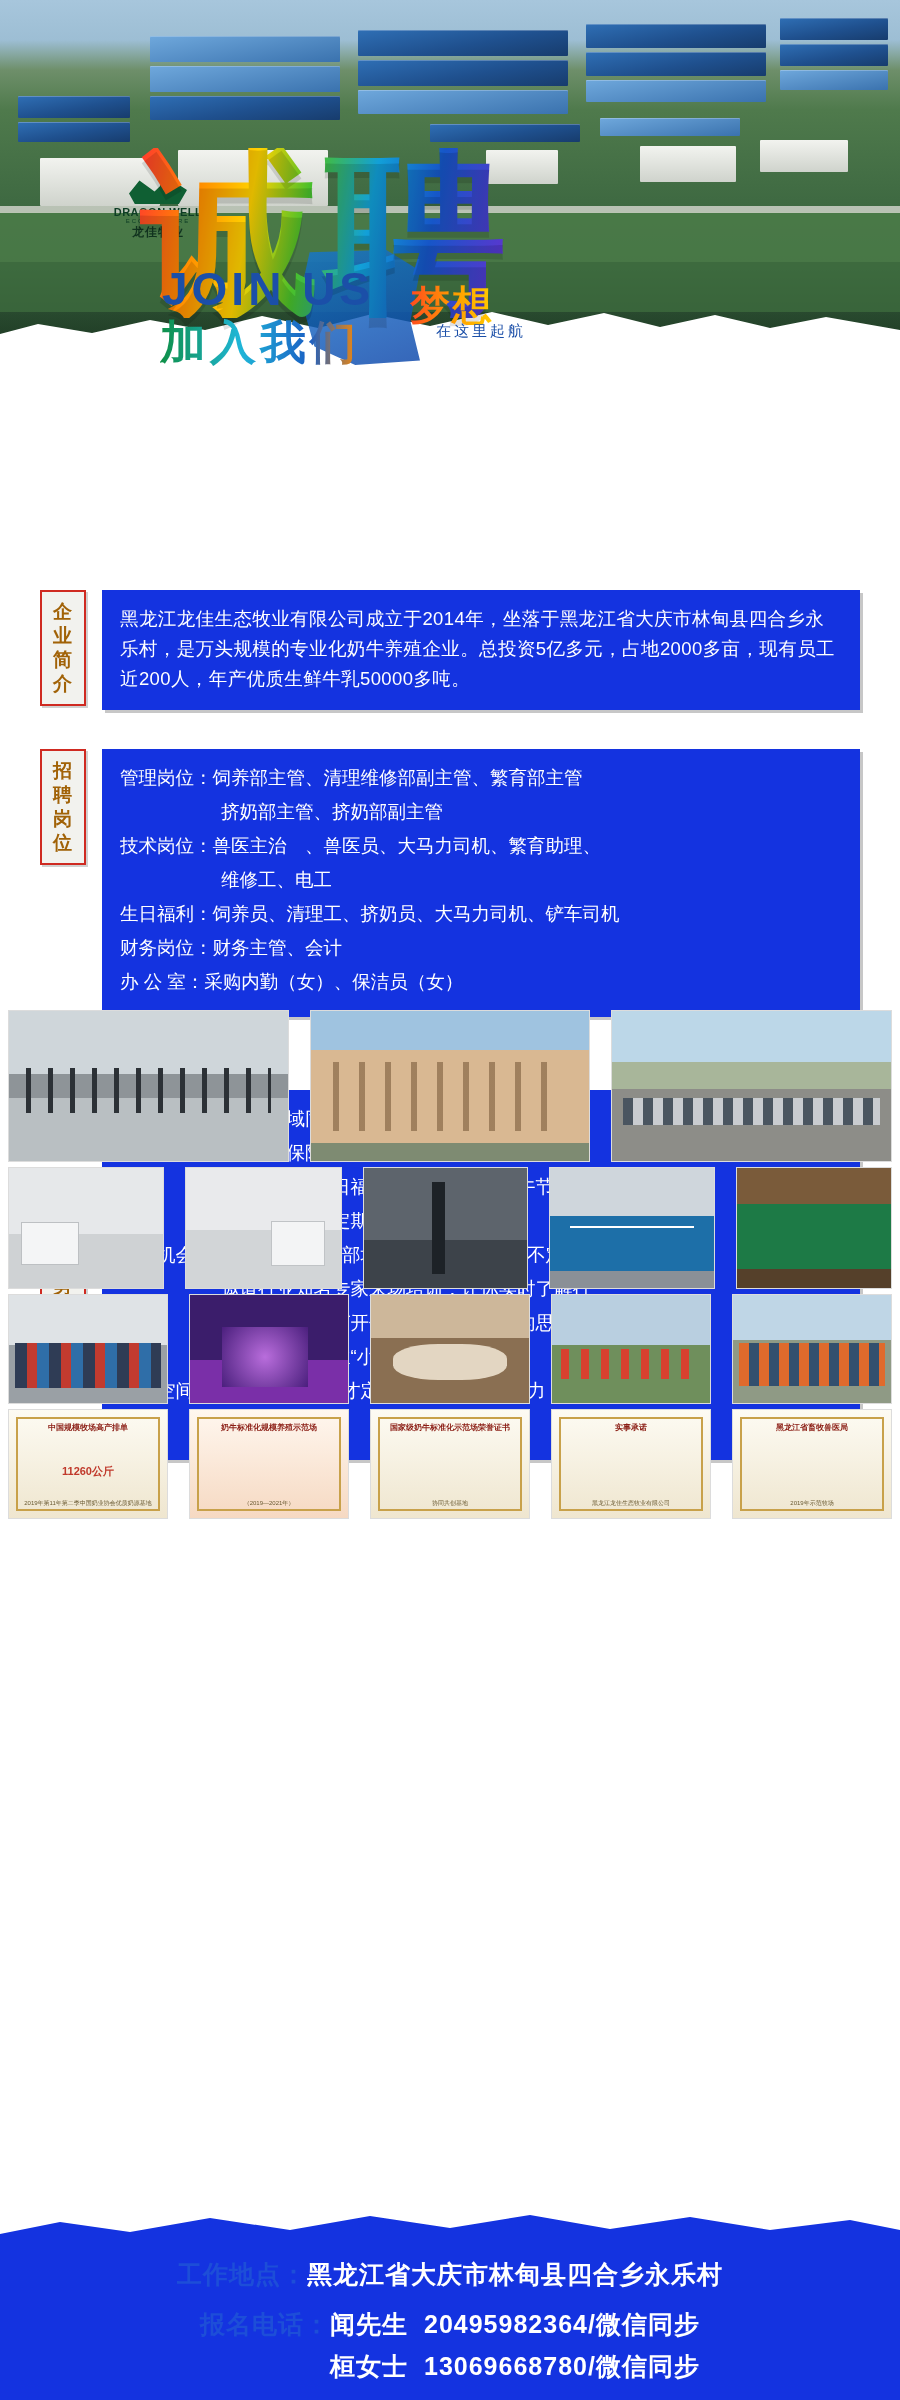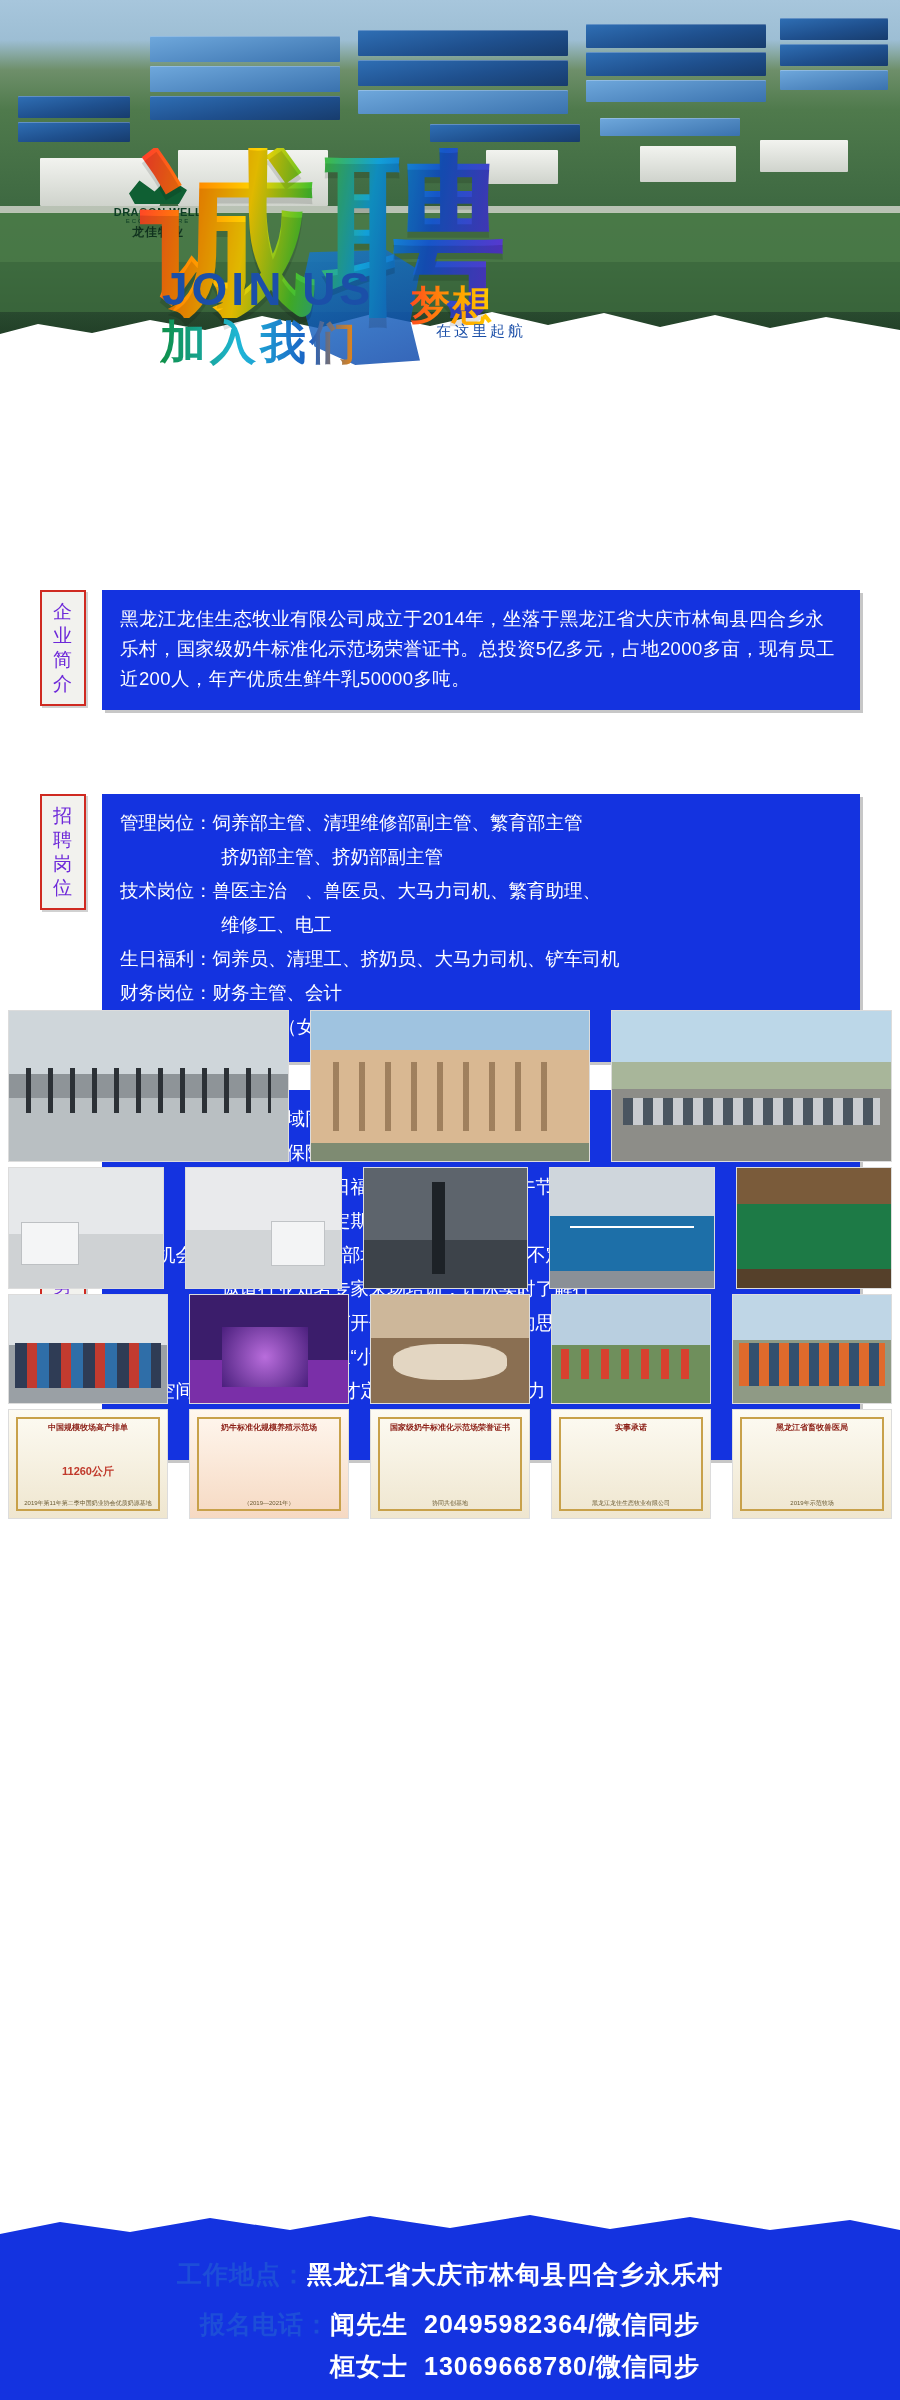--- a/index.html
+++ b/index.html
@@ -130,22 +130,22 @@
     position:absolute;
     left:40px;
     width:820px;
   }
   .tag {
     position:absolute;
     left:0; top:0;
     width:46px;
     background:#f2f2ee;
     border:2px solid #cf2a21;
-    color:#6d28d9;
-    font-weight:normal;
+    color:#a16207;
+    font-weight:bold;
     font-size:19px;
     line-height:24px;
     text-align:center;
     padding:8px 4px;
     letter-spacing:1px;
     box-shadow:2px 2px 0 rgba(0,0,0,.18);
   }
   .panel {
     margin-left:62px;
     background:#1433e0;
@@ -303,25 +303,25 @@
   <div class="title-cn">诚聘</div>
   <div class="joinus">JOIN US</div>
   <div class="title-cn2">加入我们</div>
   <div class="dream">梦想</div>
   <div class="dream-sub">在这里起航</div>
 </div>
 
 <div class="section" style="top:590px;">
   <div class="tag">企业简介</div>
   <div class="panel">
-    <p>黑龙江龙佳生态牧业有限公司成立于2014年，坐落于黑龙江省大庆市林甸县四合乡永乐村，国家级奶牛标准化示范场荣誉证书。总投资5亿多元，占地2000多亩，现有员工近200人，年产优质生鲜牛乳50000多吨。</p>
-  </div>
-</div>
-
-<div class="section" style="top:794px;">
+    <p>黑龙江龙佳生态牧业有限公司成立于2014年，坐落于黑龙江省大庆市林甸县四合乡永乐村，是万头规模的专业化奶牛养殖企业。总投资5亿多元，占地2000多亩，现有员工近200人，年产优质生鲜牛乳50000多吨。</p>
+  </div>
+</div>
+
+<div class="section" style="top:749px;">
   <div class="tag">招聘岗位</div>
   <div class="panel">
     <div class="row">
       <span class="k">管理岗位：</span>
       <span class="v">饲养部主管、清理维修部副主管、繁育部主管</span>
     </div>
     <div class="row">
       <span class="k" style="min-width:101px"></span>
       <span class="v">挤奶部主管、挤奶部副主管</span>
     </div>

